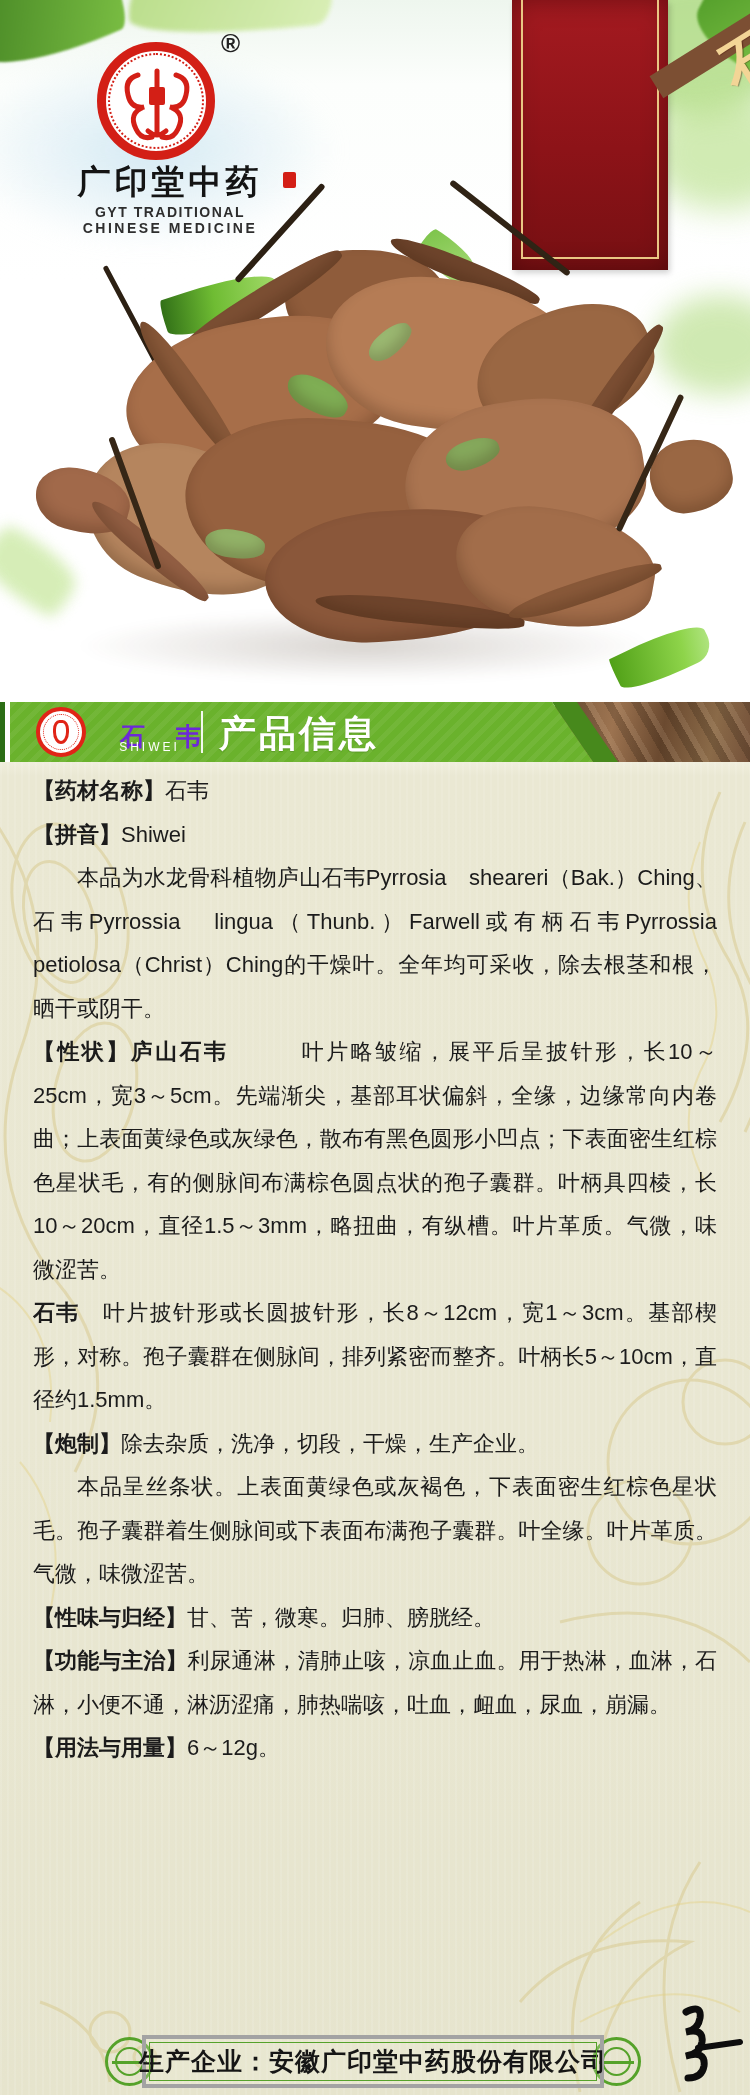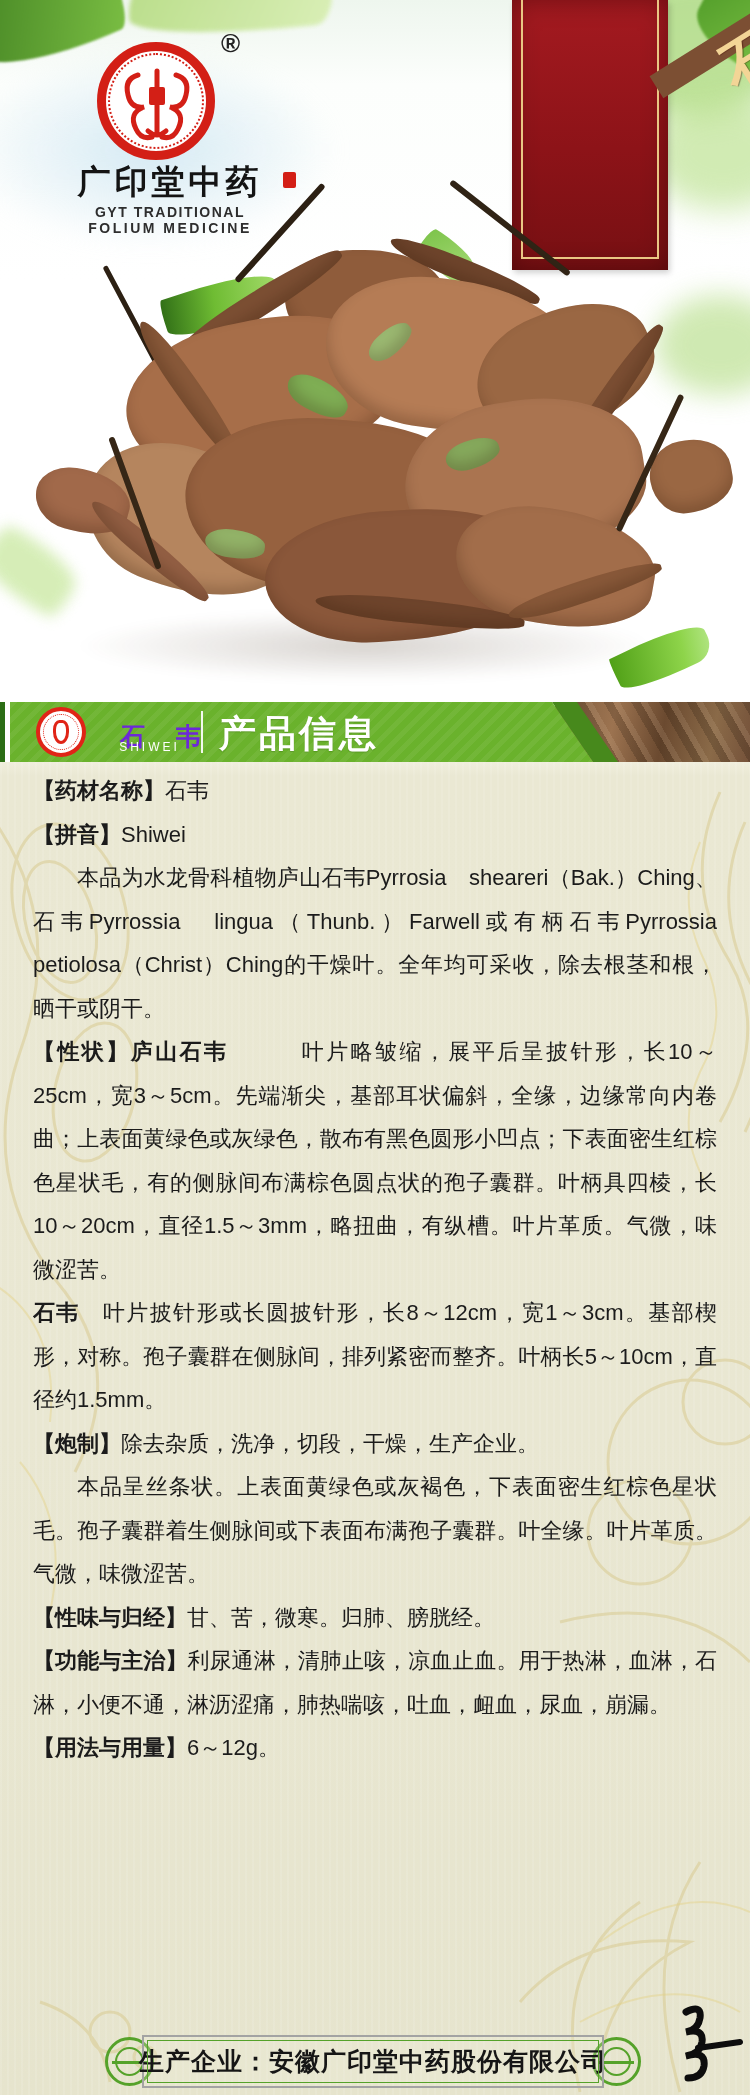--- a/index.html
+++ b/index.html
@@ -133,21 +133,21 @@
     background:repeating-linear-gradient(90deg,rgba(255,255,255,.20) 0 2px,transparent 2px 7px);opacity:.5;}
   .watermarks{position:absolute;left:0;top:762px;width:750px;height:1333px;pointer-events:none;}
   .text-block{position:absolute;left:33px;top:769px;width:684px;height:1264px;overflow:hidden;
     font-size:22px;line-height:43.5px;color:#1b1b1b;text-align:justify;z-index:3;}
   .text-block p{margin:0;}
   .text-block p.indent{text-indent:2em;}
   .text-block .lbl{font-weight:bold;}
 
   
   .company-box{position:absolute;left:142px;top:2035px;width:462px;height:53px;
-    border:2px solid #a3a3a3;background:rgba(240,240,220,.25);z-index:4;
+    border:4px solid #a3a3a3;background:rgba(240,240,220,.25);z-index:4;
     display:flex;align-items:center;justify-content:center;}
   .company-box::before{content:"";position:absolute;left:3px;top:3px;right:3px;bottom:3px;
     border:1px solid #55a22a;}
   .company-text{font-family:"DejaVu Serif","Liberation Serif",serif;font-weight:bold;
     font-size:25px;color:#161616;letter-spacing:1px;white-space:nowrap;}
   .scroll-end{position:absolute;top:2037px;width:49px;height:49px;border:3px solid #55a22a;
     border-radius:50%;z-index:3;}
   .scroll-end::before{content:"";position:absolute;left:7px;top:7px;right:7px;bottom:7px;
     border:2px solid #55a22a;border-radius:50%;}
   .scroll-end::after{content:"";position:absolute;left:4px;top:21px;right:4px;height:3px;background:#55a22a;}
@@ -184,21 +184,21 @@
             <path d="M39 10 v62"></path>
             <path d="M30 70 q9 8 18 0"></path>
           </g>
           <rect x="31" y="26" width="16" height="18" fill="#d31f16" rx="2"></rect>
         </svg>
       </div>
       <div class="reg-mark">®</div>
       <div class="brand-cn">广印堂中药</div>
       <div class="brand-stamp"></div>
       <div class="brand-en1">GYT TRADITIONAL</div>
-      <div class="brand-en2">FOLIUM MEDICINE</div>
+      <div class="brand-en2">CHINESE MEDICINE</div>
     </div>
 
     <div class="banner">
       <div class="banner-inner"></div>
       <div class="banner-char c1">石</div>
 
     </div>
 
     <div class="herb-photo">
       <span class="hp-shadow"></span>

